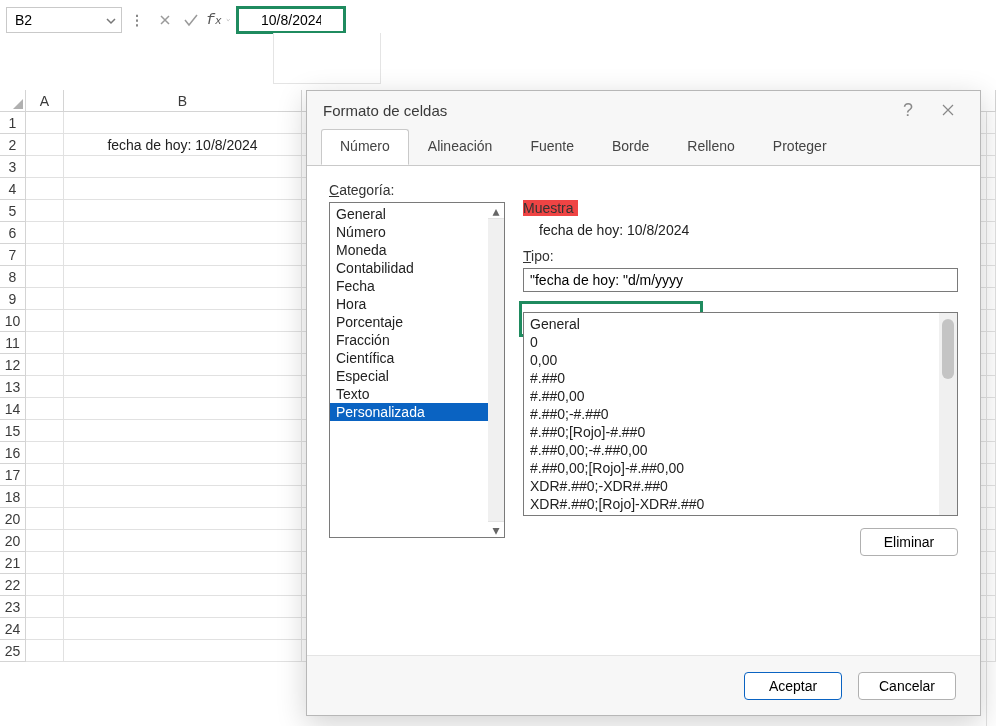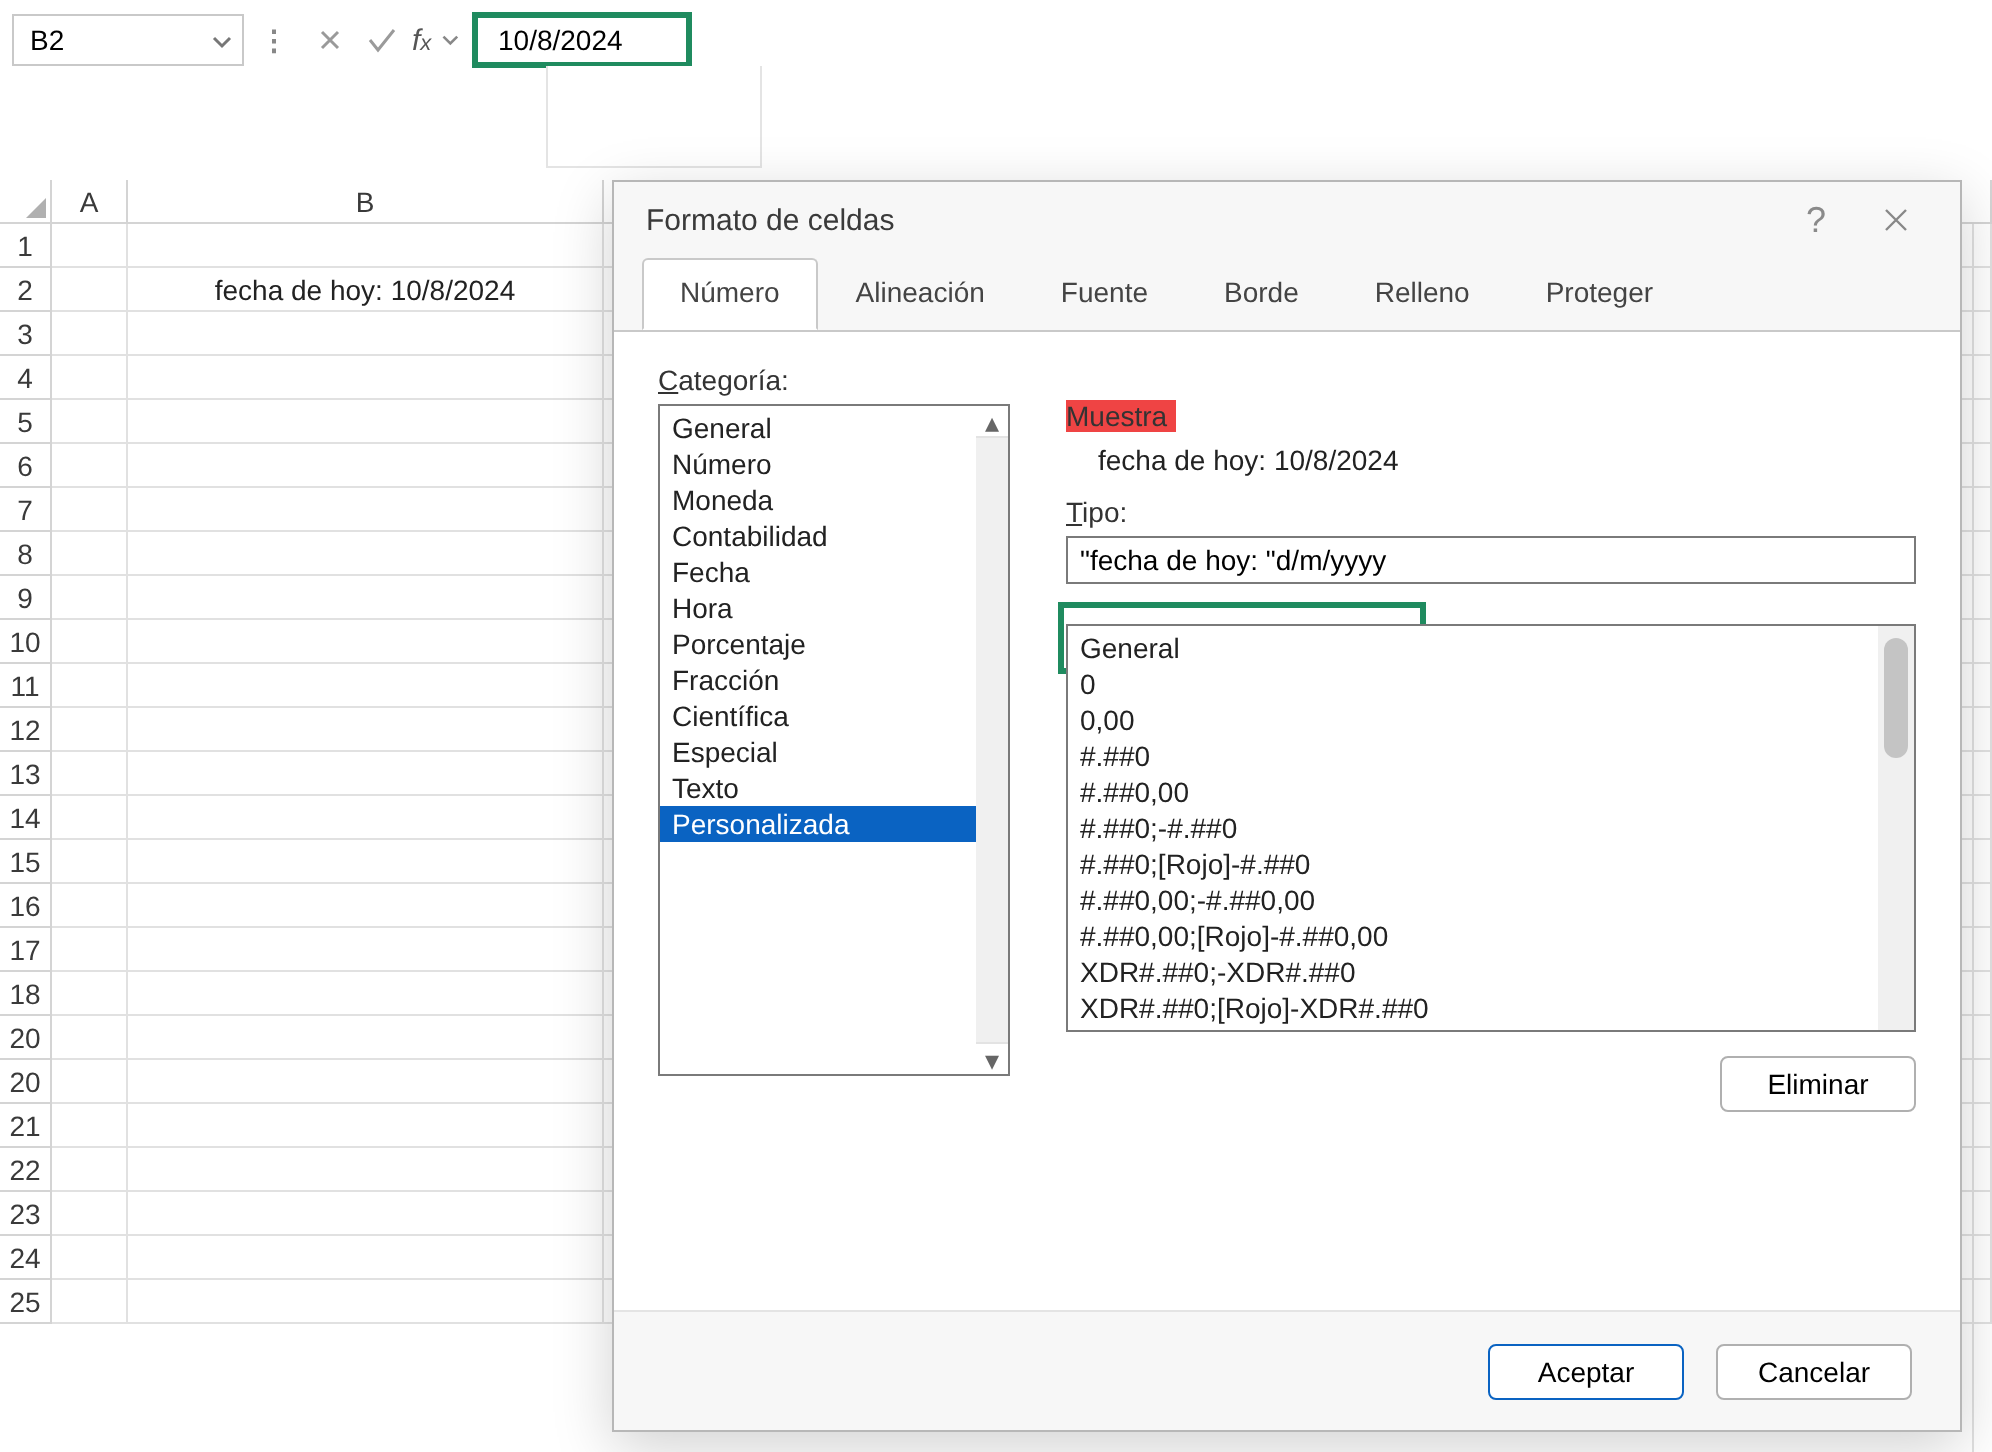--- a/index.html
+++ b/index.html
@@ -47,34 +47,34 @@
   }
   .fb-btn {
     width: 26px; height: 24px;
     display: inline-flex; align-items: center; justify-content: center;
     color: #8a8a8a;
     cursor: pointer;
   }
   .fb-btn svg { display:block; }
   .fx-label {
     font-style: italic;
-    font-family: Liberation Sans, sans-serif;
+    font-family: Liberation Mono, monospace;
     font-size: 15px;
     padding: 0 2px;
     color: #555;
   }
   .formula-input-wrap {
     flex: none;
     margin-left: 6px;
   }
   .formula-input {
     width: 110px;
     height: 28px;
     border: 3px solid #1f8b5f;
-    padding: 0 10px;
+    padding: 0 22px;
     font-size: 14px;
     font-family: inherit;
     outline: none;
   }
   .formula-veil {
     position:absolute;
     top:36px; left:0;
     width:996px; height:54px;
     pointer-events:none;
   }
@@ -205,21 +205,21 @@
     left:0; right:0; top:74px; bottom:60px;
     background:#fff;
     border-top:1px solid #c9c9c9;
     padding:16px 22px 0 22px;
   }
   .cat-label { font-size:14px; color:#333; }
   .cat-label u { text-decoration:underline; }
 
   .body-columns {
     display:flex;
-    gap:28px;
+    gap:18px;
     margin-top:4px;
   }
   .cat-list {
     width:176px; height:336px;
     border:1px solid #7a7a7a;
     background:#fff;
     overflow:hidden;
     position:relative;
     padding:2px 0;
   }

